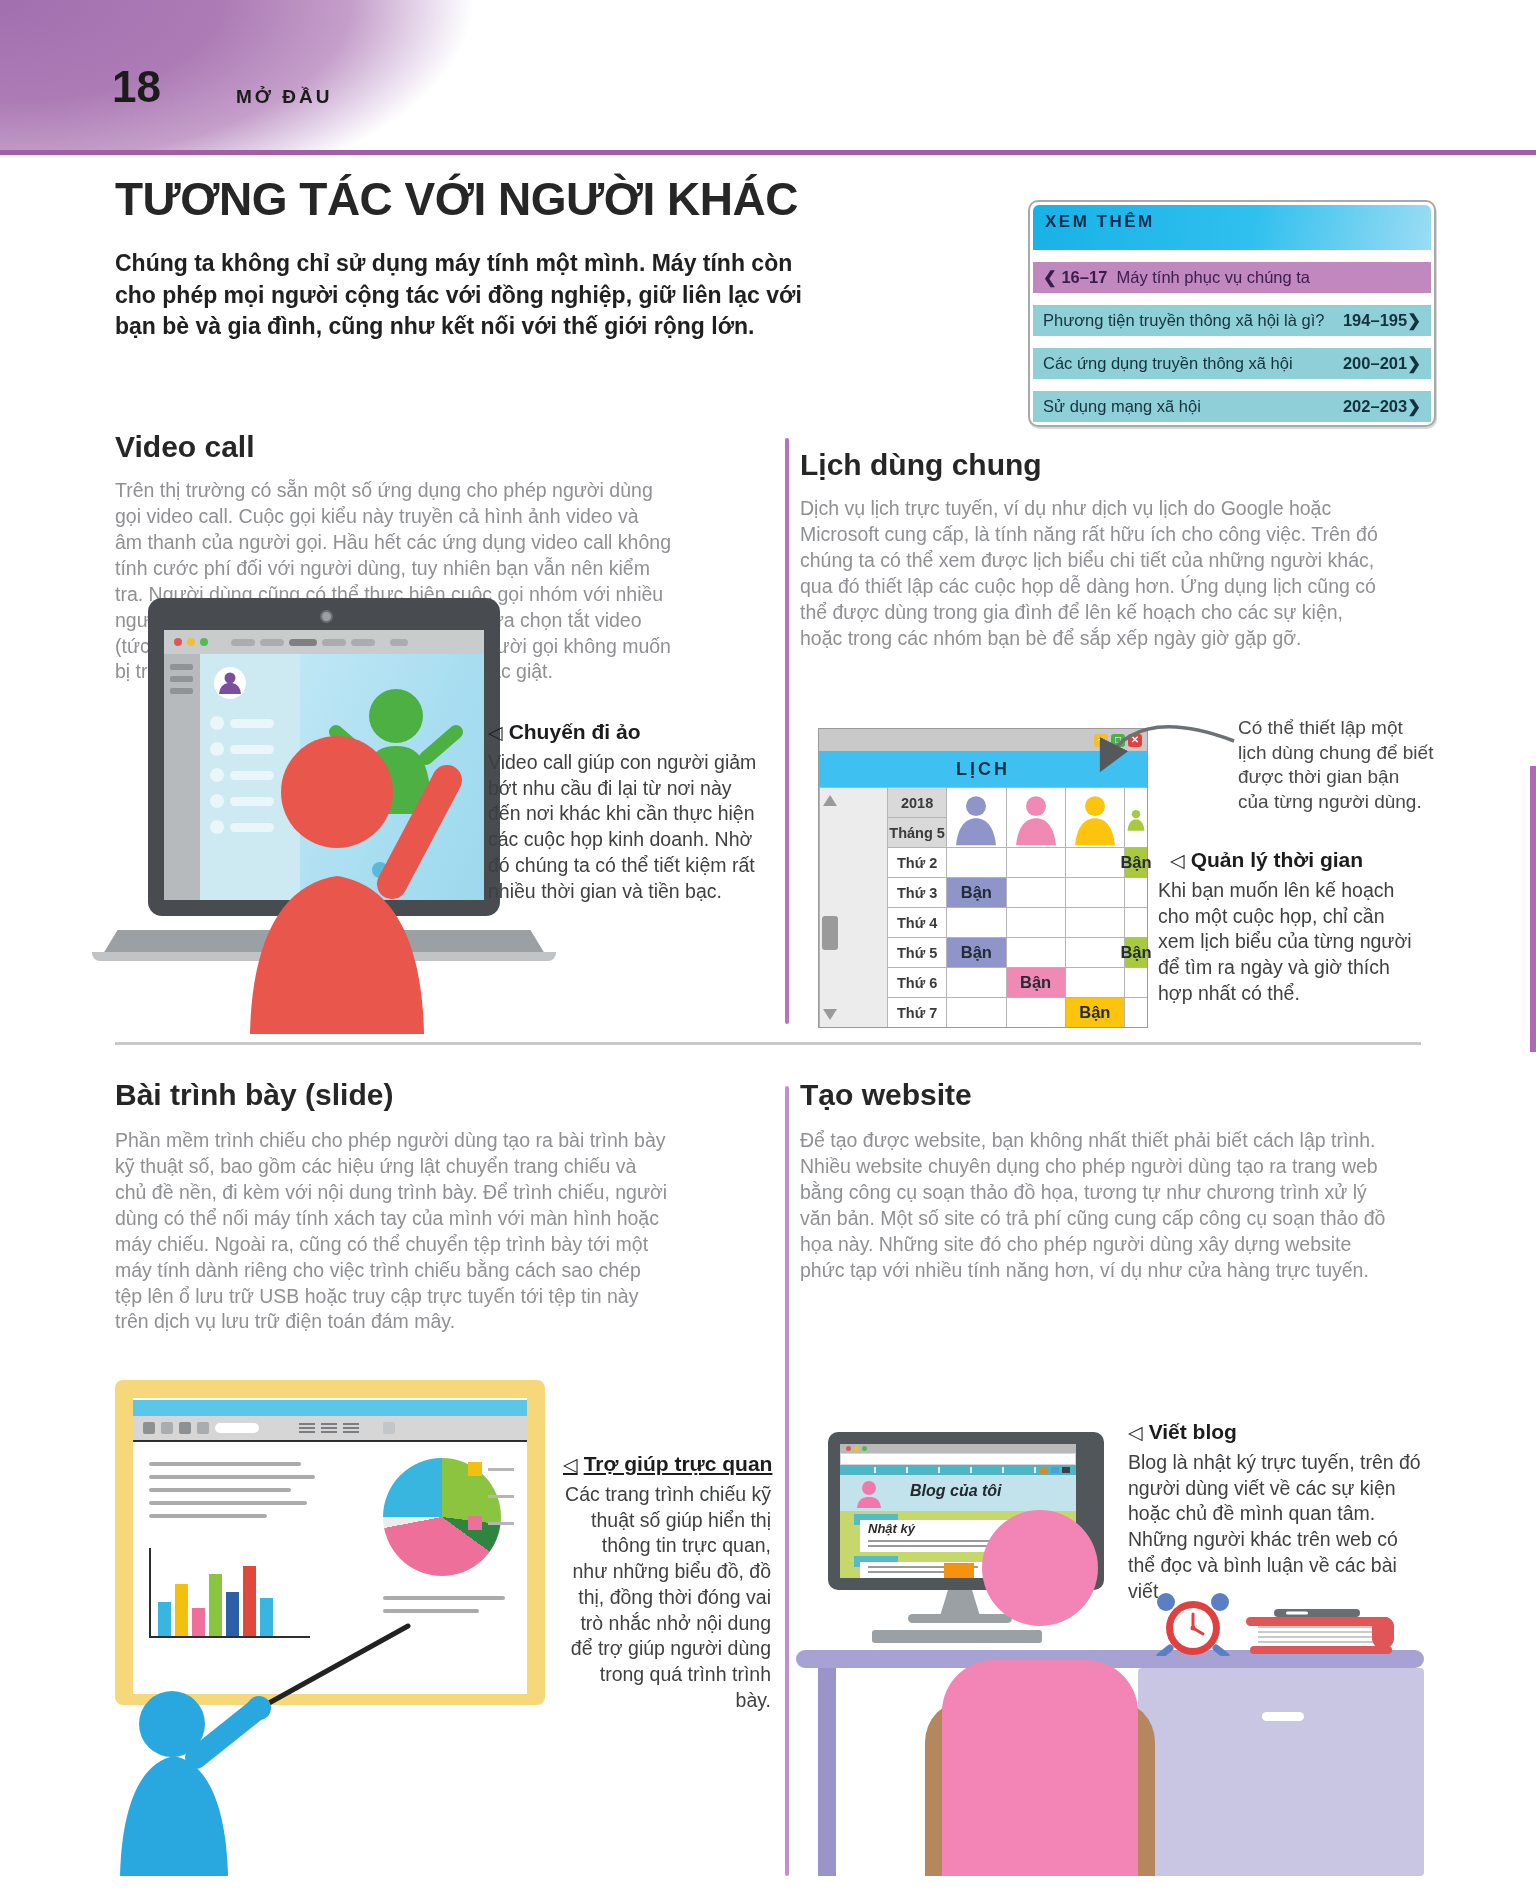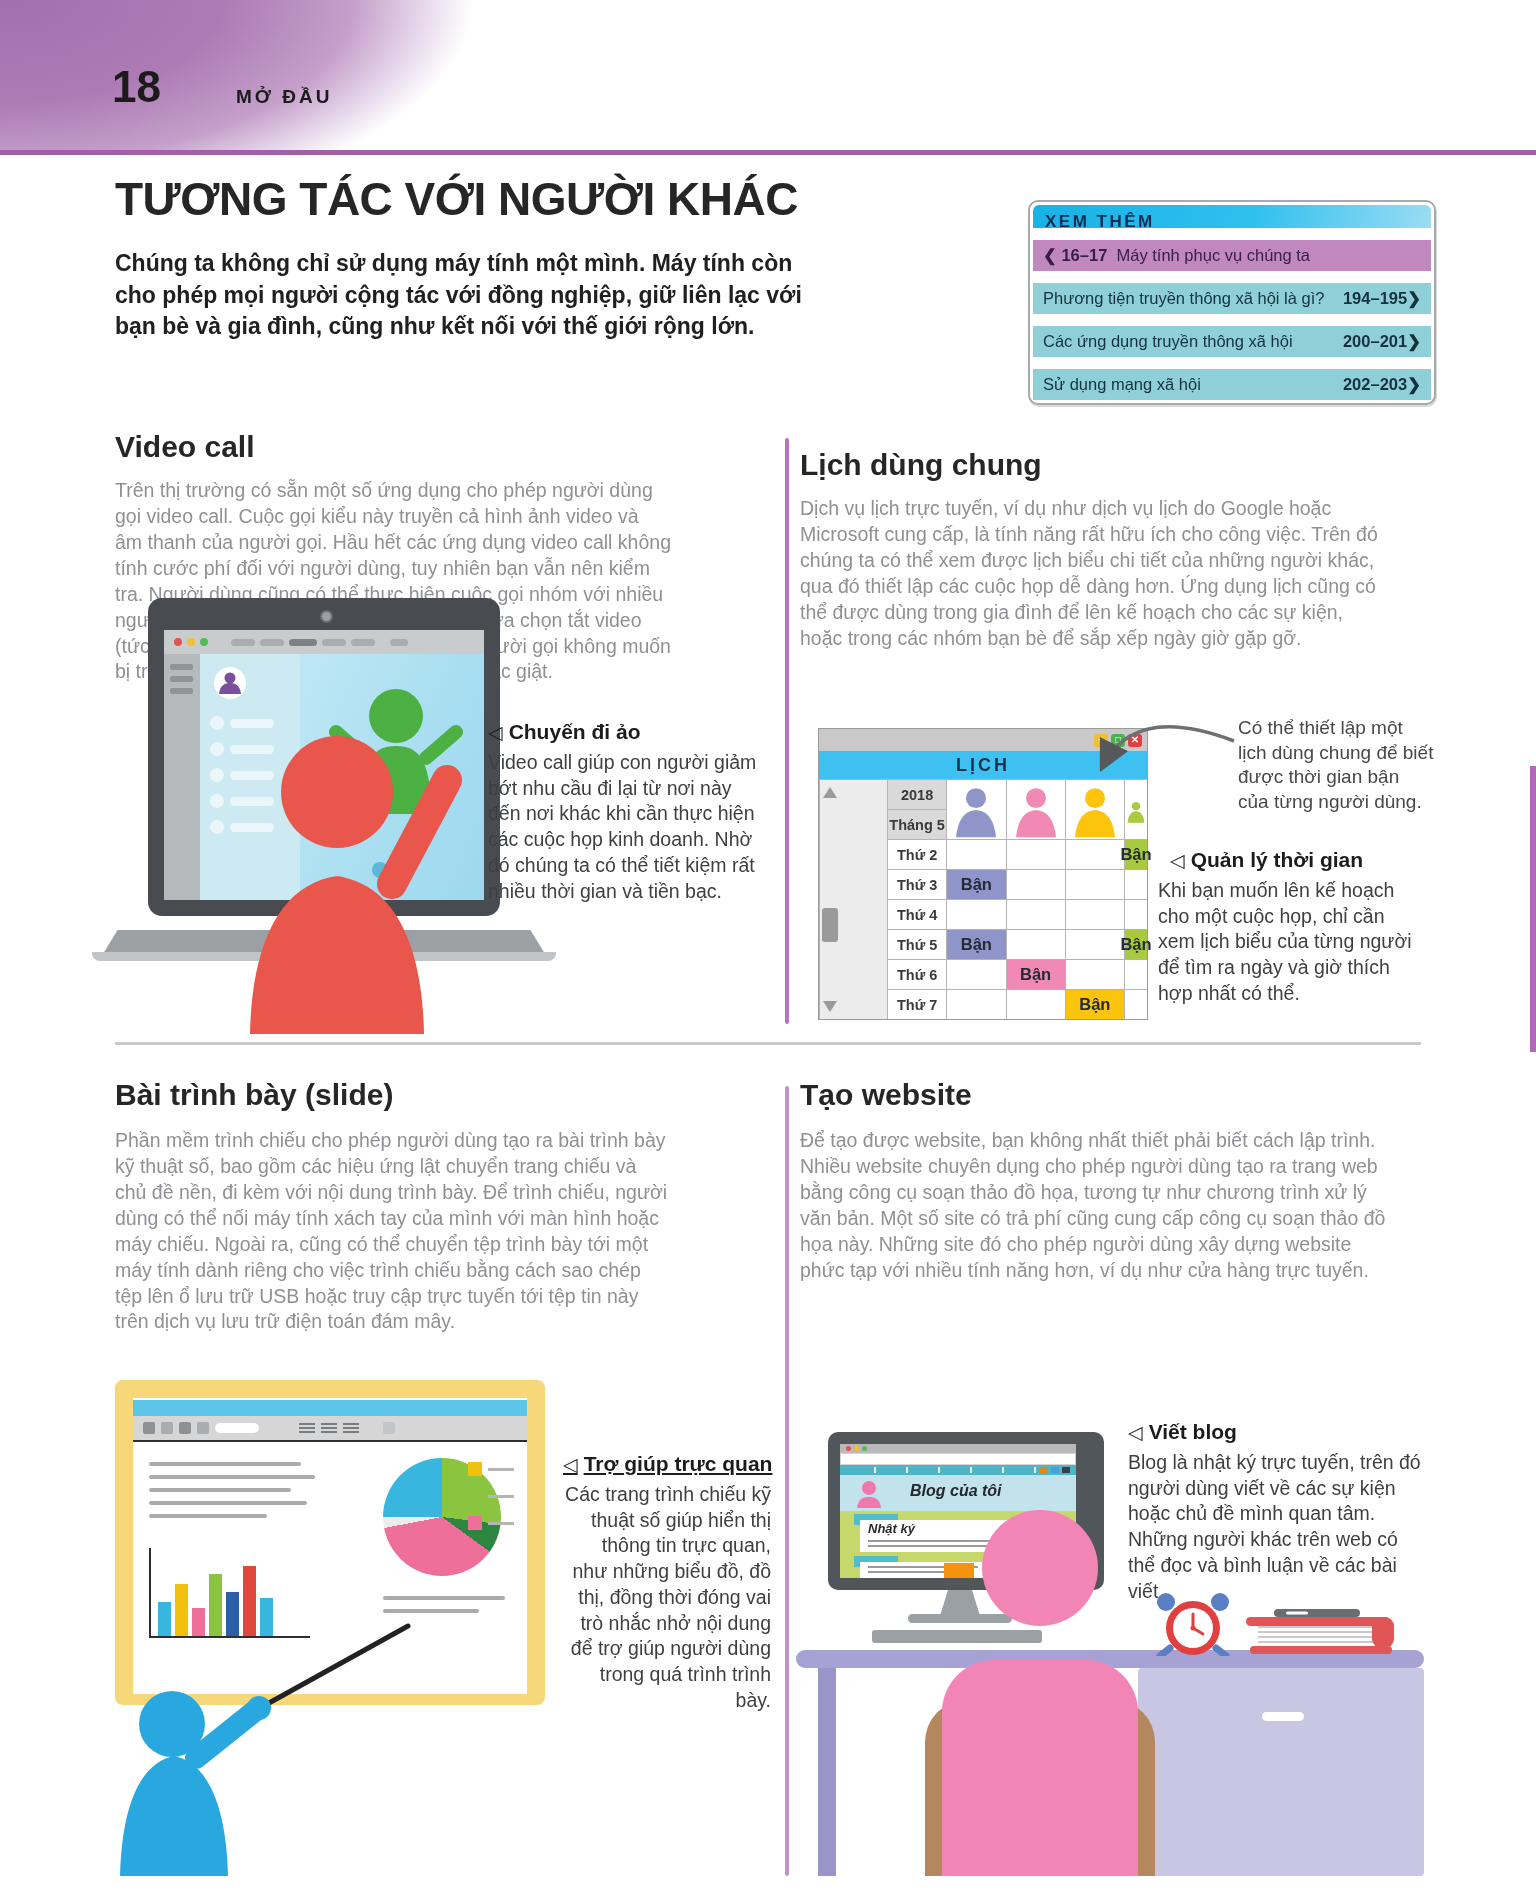--- a/index.html
+++ b/index.html
@@ -22,36 +22,36 @@
   .ann-t{font-size:21px;font-weight:800;color:#1c1c1c;}
   .ann-t .mk{font-weight:400;font-size:19px;margin-right:6px;}
   .ann-b{font-size:19.5px;color:#3e3f41;line-height:1.32;}
   .note-b{font-size:19px;color:#47484a;line-height:1.3;}
   
   .vdiv{width:4px;background:#b873bd;border-radius:2px;}
   .hdiv{left:115px;top:1042px;width:1306px;height:3px;background:#c9c9c9;}
   
   .sa{left:1028px;top:200px;width:398px;border:2px solid #a6aaad;border-radius:10px;
       background:#fff;padding:3px;box-shadow:1px 2px 0 #d9d9d9;}
-  .sa-h{height:23px;border-radius:6px 6px 0 0;line-height:33px;padding-left:12px;
+  .sa-h{height:45px;border-radius:6px 6px 0 0;line-height:33px;padding-left:12px;
         background:linear-gradient(100deg,#18b2e6 0%,#2fc0ee 55%,#9bdcf4 100%);
         font-weight:800;font-size:17px;letter-spacing:2.5px;color:#0e2d52;}
   .sa-row{height:31px;margin-top:12px;display:flex;align-items:center;
           padding:0 10px;font-size:16.5px;color:#14323e;}
   .sa-row .lbl{flex:1;}
   .sa-row b{font-weight:800;}
   .sa-purple{background:#c187bf;color:#371d4d;}
   .sa-teal{background:#8fd0d8;}
   
   .cal{left:818px;top:728px;width:328px;border:1px solid #9a9a9a;background:#fff;}
   .cal-tb{height:22px;background:#c9c9c9;display:flex;align-items:center;
           justify-content:flex-end;gap:3px;padding-right:5px;}
   .wbtn{width:14px;height:13px;border-radius:3px;color:#fff;font-size:10px;font-weight:800;
         display:flex;align-items:center;justify-content:center;line-height:1;}
-  .cal-hd{height:28px;background:#3ec1f0;display:flex;align-items:center;justify-content:center;
+  .cal-hd{height:36px;background:#3ec1f0;display:flex;align-items:center;justify-content:center;
           font-weight:800;font-size:18px;letter-spacing:3px;color:#14324a;}
   .cal-grid{display:grid;grid-template-columns:68px repeat(4,1fr) 22px;
             grid-auto-rows:29px;gap:1px;background:#b4b4b4;border-top:1px solid #b4b4b4;}
   .cal-grid>div{background:#fff;}
   .cal-lab{display:flex;align-items:center;justify-content:center;
            font-size:14.5px;font-weight:700;color:#3a3a3a;}
   .cal-gray{background:#d9d9d9 !important;}
   .cal-person{grid-row:span 2;display:flex;align-items:flex-end;justify-content:center;}
   .cal-person svg{width:52px;height:54px;display:block;}
   .busy-slot{display:flex;align-items:center;justify-content:center;

